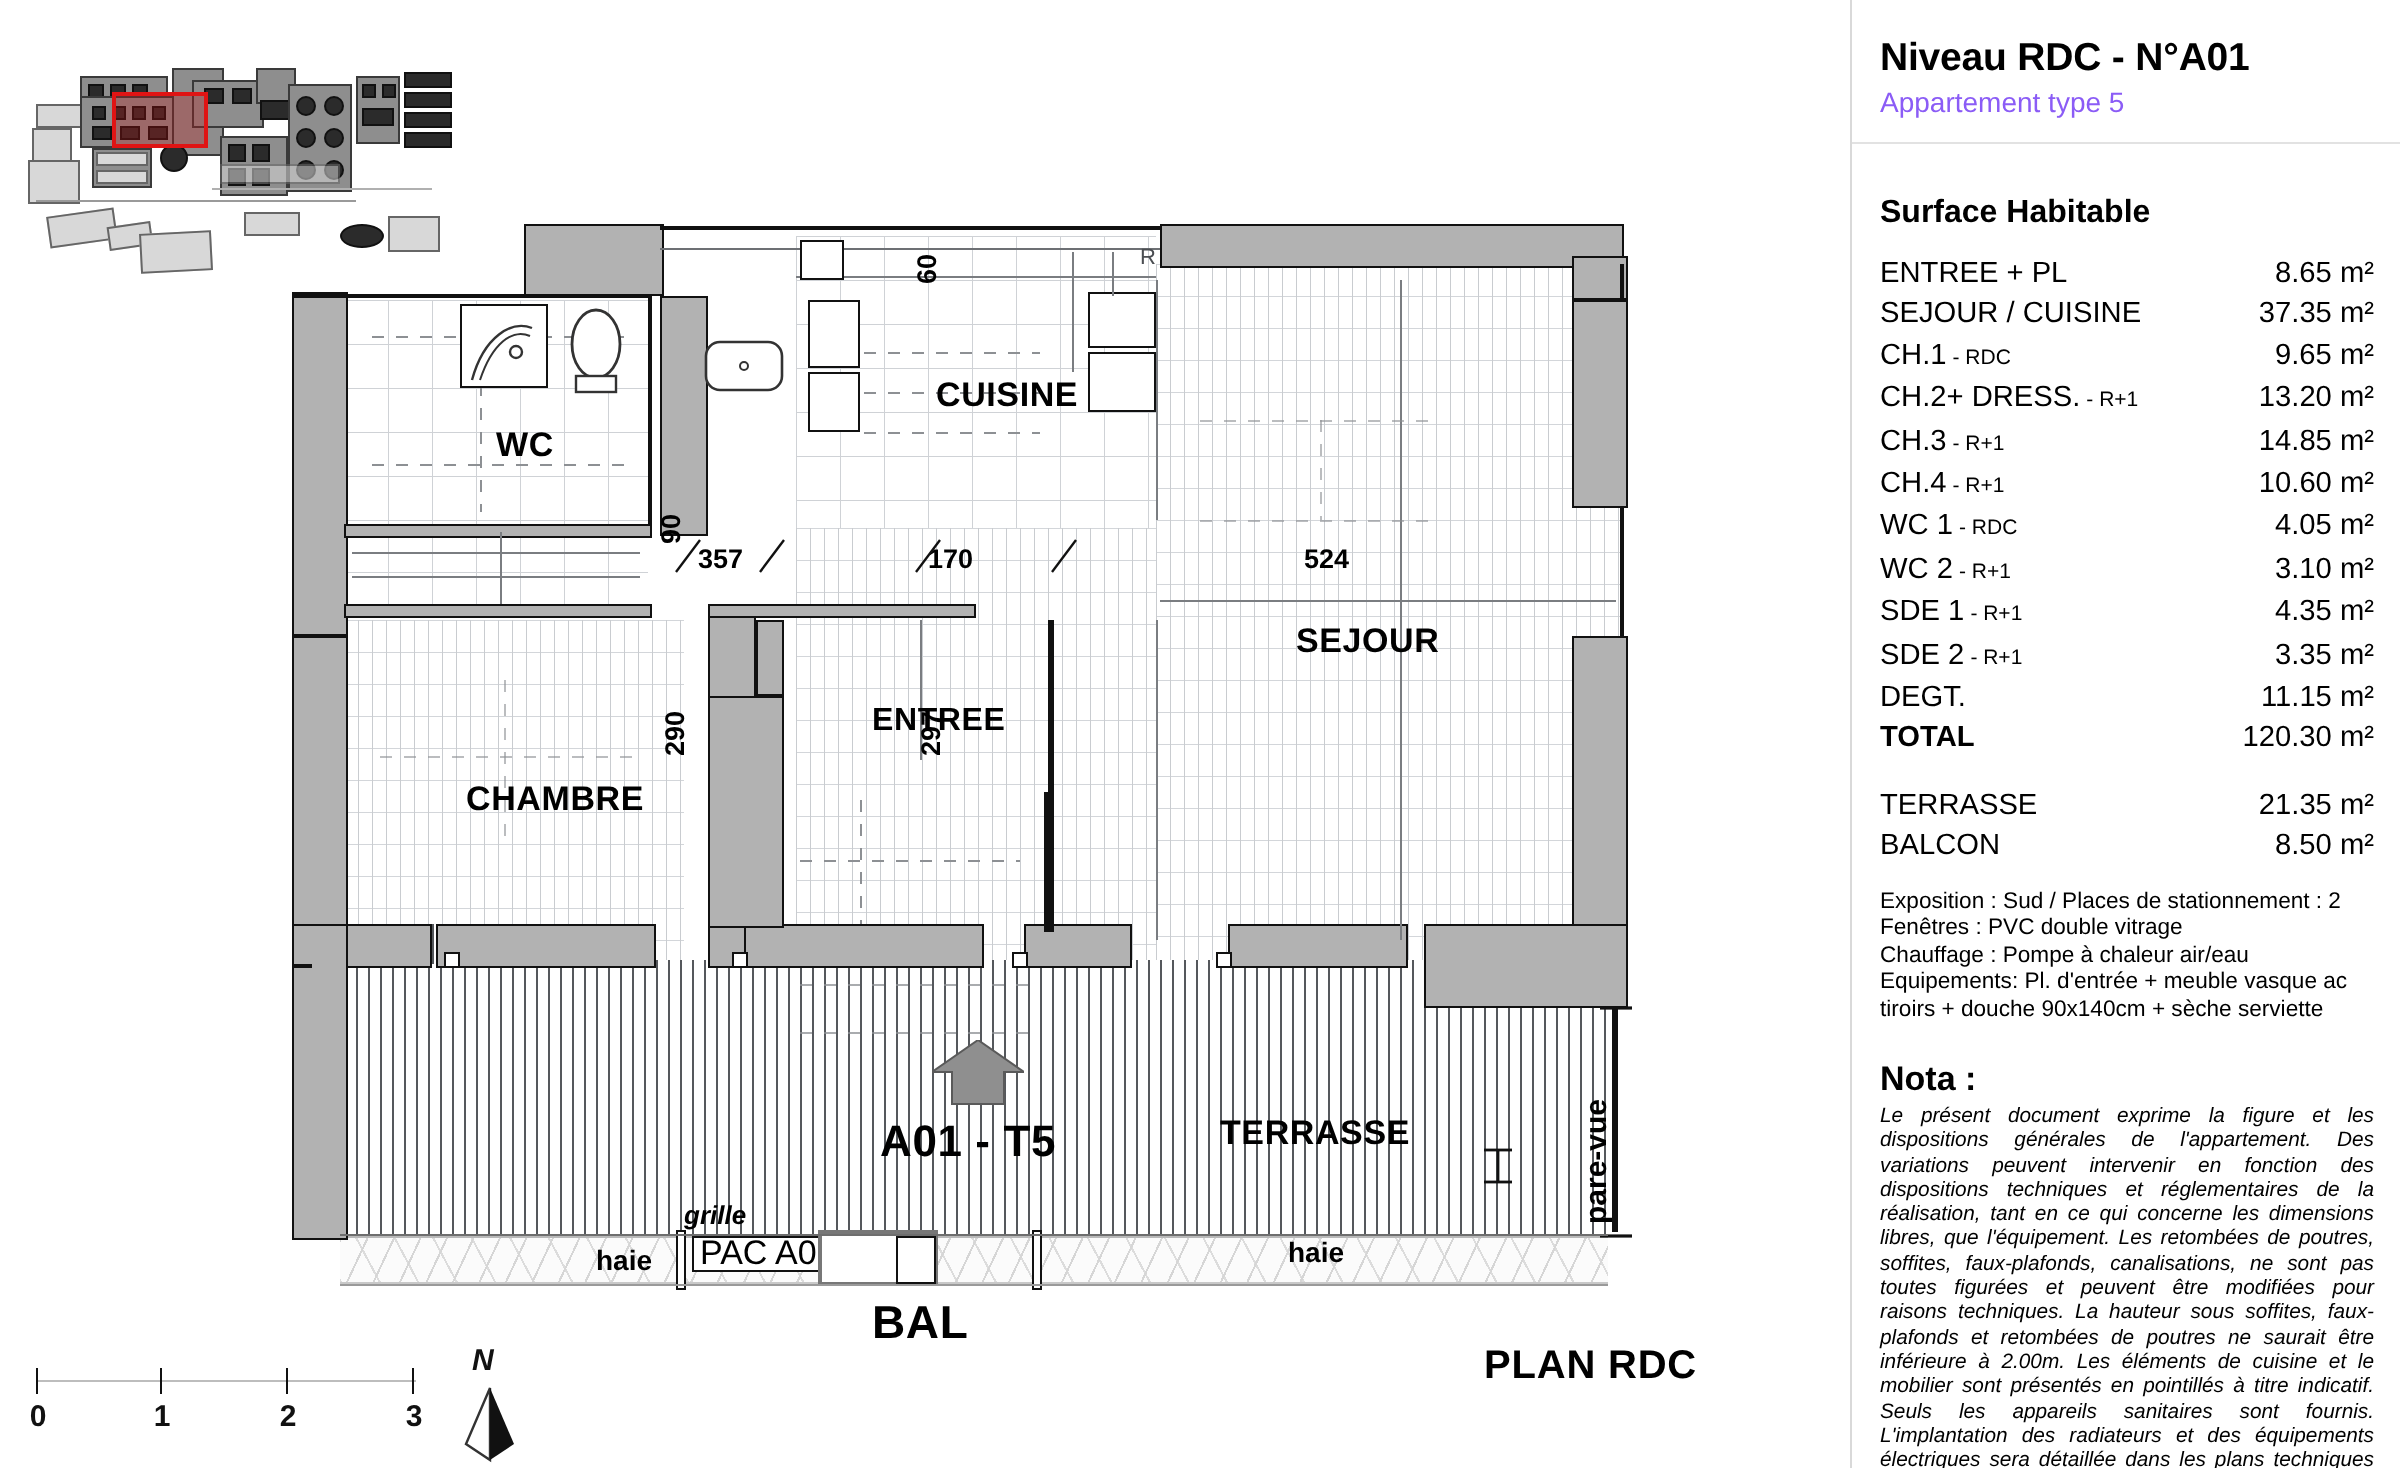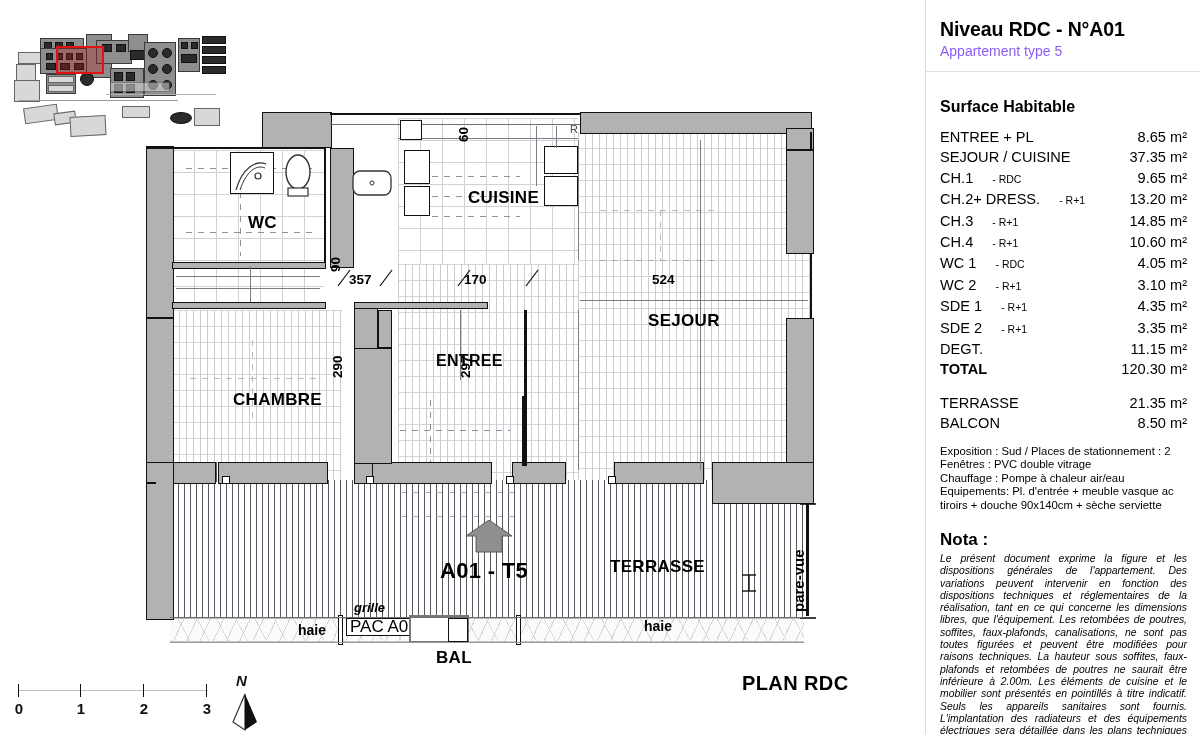--- a/index.html
+++ b/index.html
@@ -263,21 +263,21 @@
     justify-content: space-between;
     align-items: baseline;
     font-size: 14.6px;
     color: #000;
     line-height: 20.4px;
     white-space: nowrap;
   }
   .srow .lbl { display: flex; align-items: baseline; }
   .srow .sub {
     font-size: 10.5px;
-    margin-left: 19px;
+    margin-left: 3px;
     color: #000;
   }
   .srow .val { font-variant-numeric: tabular-nums; }
   .srow.total { margin-top: 0; }
   .srow.total .lbl, .srow.total .val { font-weight: bold; }
   .srow.total .val { font-weight: normal; }
   .gap-block { height: 13px; }
   .specs {
     margin-top: 11px;
     font-size: 11.3px;
@@ -489,42 +489,42 @@
         <line x1="128" y1="28" x2="140" y2="12" stroke="#111" stroke-width="1.2"></line>
         <line x1="196" y1="28" x2="208" y2="12" stroke="#111" stroke-width="1.2"></line>
       </svg>
 
       <div class="room-label" style="left:248px;top:213px;font-size:17px;">WC</div>
       <div class="room-label" style="left:468px;top:188px;font-size:17px;">CUISINE</div>
       <div class="room-label" style="left:648px;top:311px;font-size:17px;">SEJOUR</div>
       <div class="room-label" style="left:436px;top:352px;font-size:16px;">ENTREE</div>
       <div class="room-label" style="left:233px;top:390px;font-size:17px;">CHAMBRE</div>
       <div class="room-label" style="left:610px;top:557px;font-size:17px;">TERRASSE</div>
-      <div class="room-label" style="left:436px;top:648px;font-size:17px;">BAL</div>
+      <div class="room-label" style="left:436px;top:648px;font-size:23px;">BAL</div>
       <div class="room-label" style="left:440px;top:558px;font-size:22px;">A01 - T5</div>
 
       <svg style="position:absolute;left:466px;top:520px;" width="46" height="34">
         <polygon points="23,0 46,16 36,16 36,32 10,32 10,16 0,16" fill="#8f8f8f" stroke="#5a5a5a" stroke-width="1"></polygon>
       </svg>
 
       <div class="rot-label" style="left:790px;top:612px;font-size:15px;">pare-vue</div>
       <div class="line-v" style="left:806px;top:504px;height:112px;width:2.6px;"></div>
       <svg style="position:absolute;left:798px;top:500px;" width="20" height="122">
         <line x1="2" y1="4" x2="18" y2="4" stroke="#111" stroke-width="1.6"></line>
         <line x1="2" y1="118" x2="18" y2="118" stroke="#111" stroke-width="1.6"></line>
       </svg>
       <svg style="position:absolute;left:740px;top:572px;" width="18" height="22">
         <line x1="2" y1="3" x2="16" y2="3" stroke="#111" stroke-width="1.4"></line>
         <line x1="9" y1="3" x2="9" y2="19" stroke="#111" stroke-width="1.4"></line>
         <line x1="2" y1="19" x2="16" y2="19" stroke="#111" stroke-width="1.4"></line>
       </svg>
 
       <div class="bold-sm" style="left:298px;top:622px;">haie</div>
       <div class="bold-sm" style="left:644px;top:618px;">haie</div>
-      <div class="ital" style="left:354px;top:600px;">grille</div>
+      <div class="ital" style="left:342px;top:600px;">grille</div>
       <div class="tag-box" style="left:346px;top:618px;">PAC A01</div>
       <div class="tag-box" style="left:414px;top:618px;border-color:#555;">ELEC</div>
       <div class="wall-white" style="left:409px;top:615px;width:60px;height:28px;border-width:2.4px;border-color:#777;"></div>
       <div class="wall-white" style="left:448px;top:618px;width:20px;height:24px;border-width:1.6px;"></div>
       <div class="wall-thin" style="left:338px;top:615px;width:5px;height:30px;background:#fff;"></div>
       <div class="wall-thin" style="left:516px;top:615px;width:5px;height:30px;background:#fff;"></div>
       <div class="thinline-h" style="left:170px;top:642px;width:634px;background:#9a9a9a;"></div>
       <div class="thinline-h" style="left:170px;top:617px;width:634px;background:#6e6e6e;"></div>
 
       <div class="wall-white" style="left:222px;top:476px;width:8px;height:8px;"></div>

